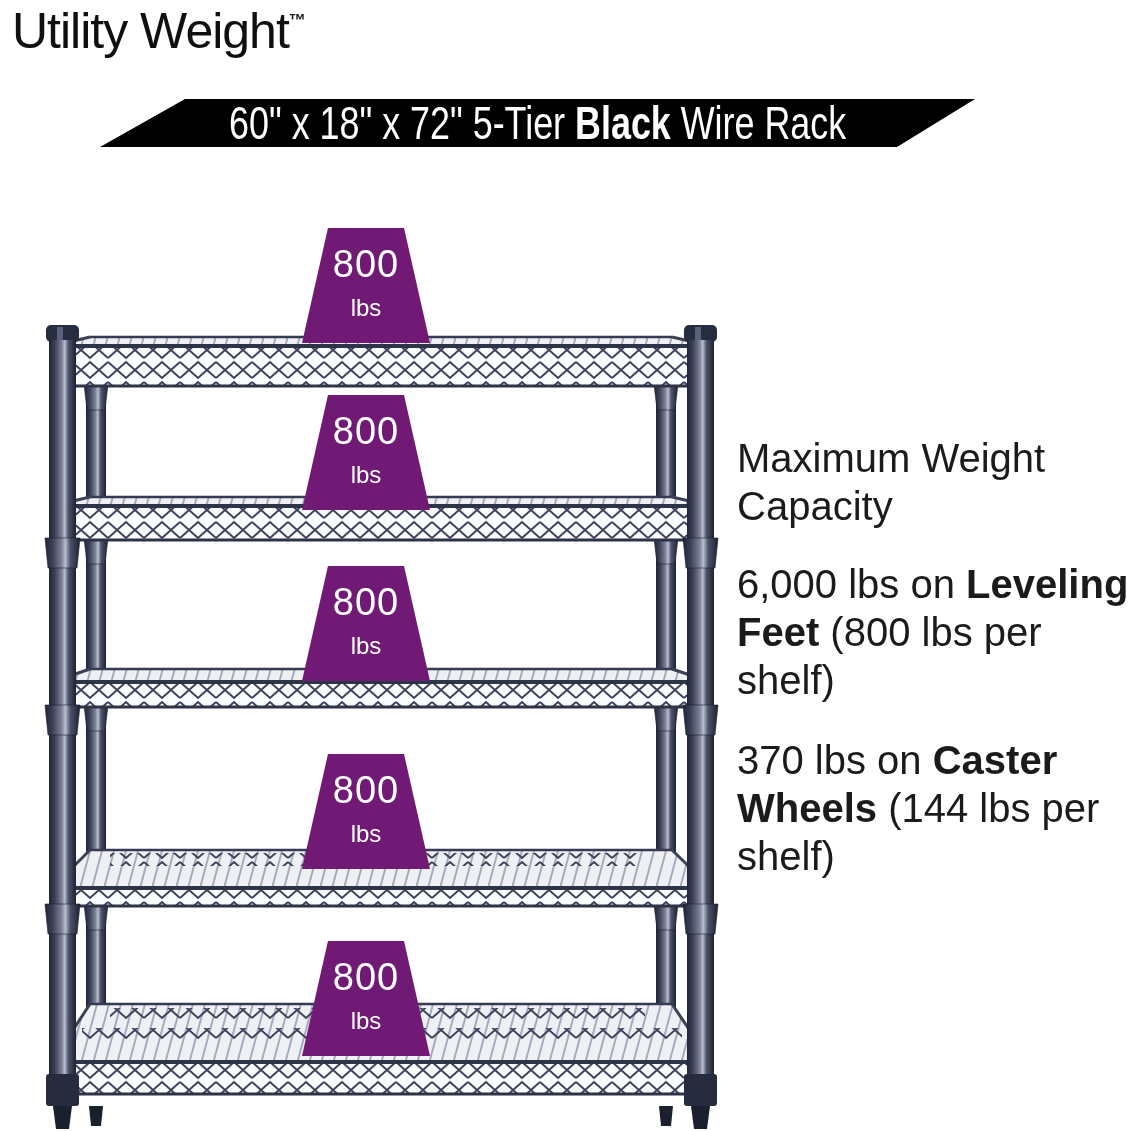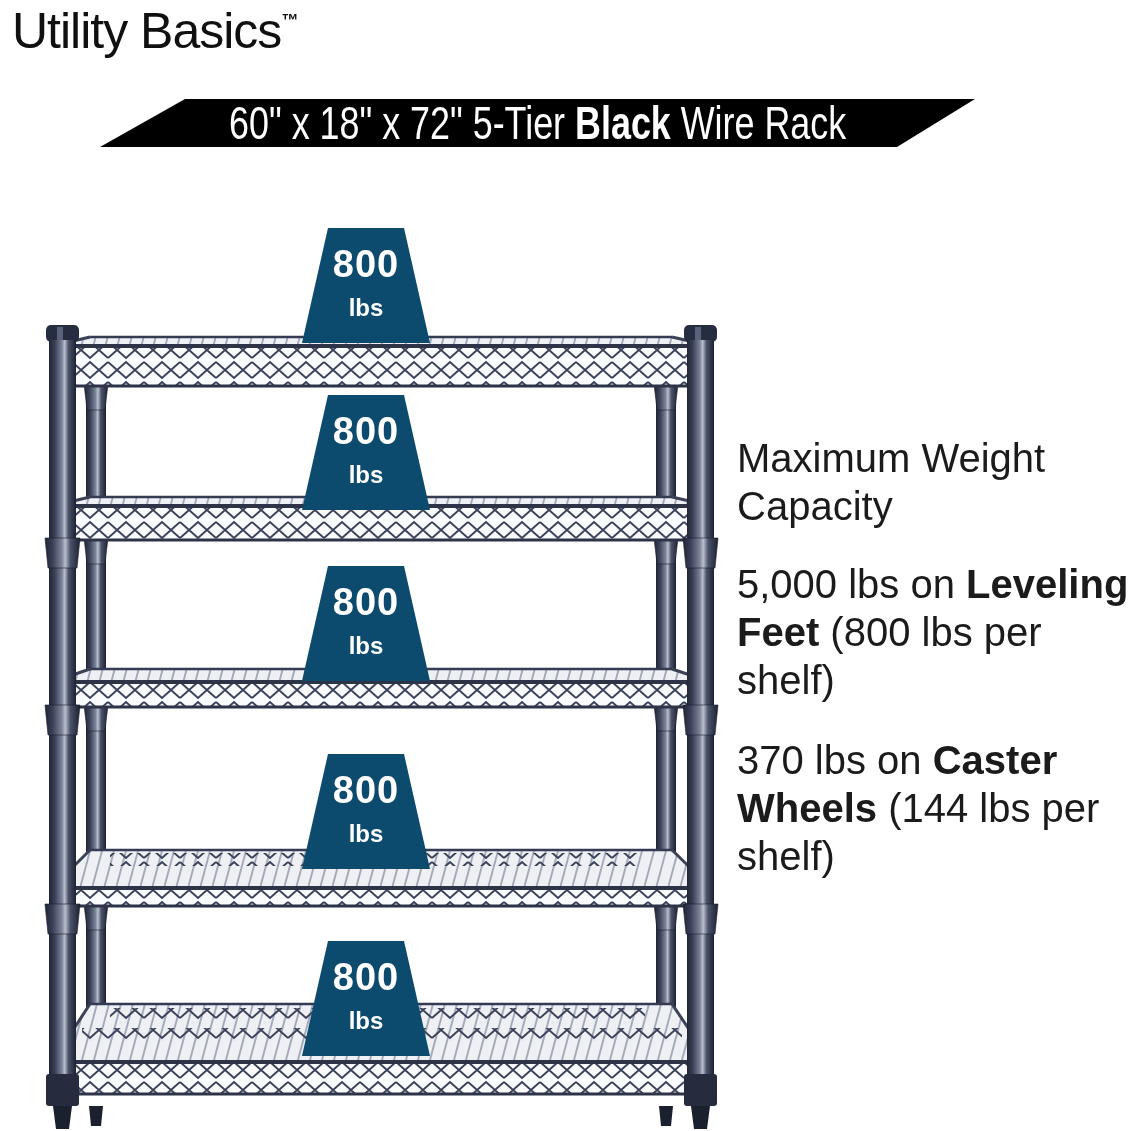--- a/index.html
+++ b/index.html
@@ -16,40 +16,40 @@
           clip-path:polygon(85px 0px,875px 0px,797px 48px,0px 48px);
           display:flex;align-items:center;justify-content:center;}
   .banner-text{color:#fff;font-size:46px;line-height:48px;white-space:nowrap;
                transform:scaleX(0.78);transform-origin:50% 50%;}
   .b{font-weight:700;}
 
   
   .rack-svg{position:absolute;left:0;top:0;}
 
   
-  .weight{position:absolute;left:302px;width:128px;height:115px;background:#0c4a6e;
+  .weight{position:absolute;left:302px;width:128px;height:115px;background:#701a75;
           clip-path:polygon(20.3% 0%,79.7% 0%,100% 100%,0% 100%);
           display:flex;flex-direction:column;align-items:center;justify-content:center;
-          color:#fff;font-weight:700;text-align:center;}
+          color:#fff;font-weight:400;text-align:center;}
   .weight .wv{font-size:38px;line-height:44px;letter-spacing:1px;}
   .weight .wu{font-size:24px;line-height:43px;}
   .w1{top:228px;} .w2{top:395px;} .w3{top:566px;} .w4{top:754px;} .w5{top:941px;}
 
   
   .info{position:absolute;left:737px;top:434px;width:412px;color:#1b1b1b;
         font-size:40px;line-height:48px;}
   .info h2{font-size:40px;font-weight:400;margin:0 0 30px 0;}
   .info p{margin:0 0 32px 0;}
 </style>
 </head>
 <body>
 
 <div class="page">
 
-  <div class="brand"><span>Utility Basics</span><sup>™</sup></div>
+  <div class="brand"><span>Utility Weight</span><sup>™</sup></div>
 
   <div class="banner">
     <div class="banner-text"><span>60" x 18" x 72" 5-Tier </span><span class="b">Black</span><span> Wire Rack</span></div>
   </div>
 
   <svg class="rack-svg" width="1137" height="1131" viewBox="0 0 1137 1131" aria-hidden="true">
     <defs>
       <linearGradient id="pg" x1="0" y1="0" x2="1" y2="0">
         <stop offset="0" stop-color="#202535"></stop>
         <stop offset="0.22" stop-color="#3a4158"></stop>
@@ -185,17 +185,17 @@
     <span class="wv">800</span>
     <span class="wu">lbs</span>
   </div>
   <div class="weight w5">
     <span class="wv">800</span>
     <span class="wu">lbs</span>
   </div>
 
   <div class="info">
     <h2>Maximum Weight Capacity</h2>
-    <p><span>5,000 lbs on </span><span class="b">Leveling Feet</span><span> (800 lbs per shelf)</span></p>
+    <p><span>6,000 lbs on </span><span class="b">Leveling Feet</span><span> (800 lbs per shelf)</span></p>
     <p><span>370 lbs on </span><span class="b">Caster Wheels</span><span> (144 lbs per shelf)</span></p>
   </div>
 
 </div>
 
 </body></html>

